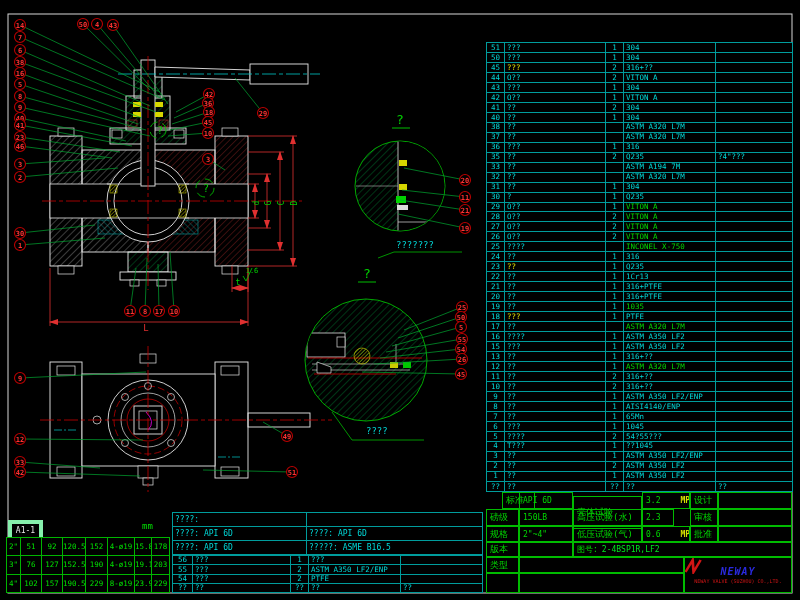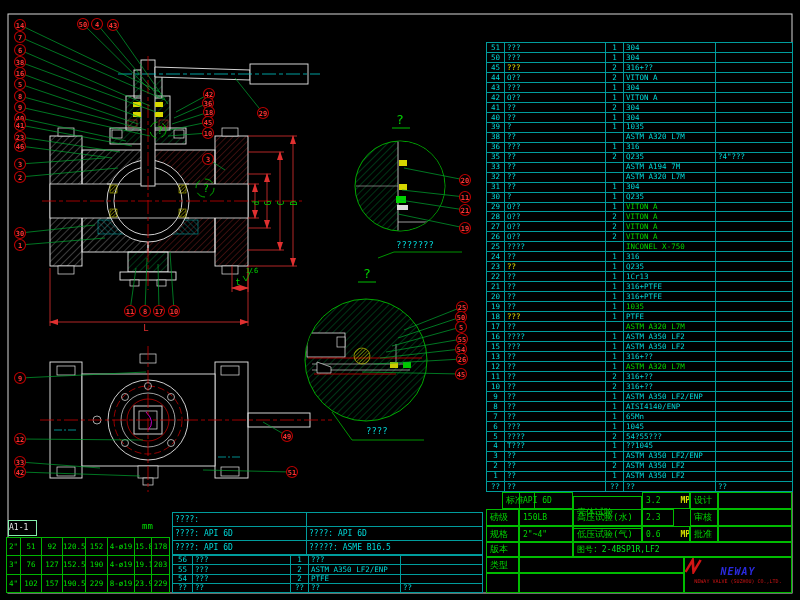--- a/index.html
+++ b/index.html
@@ -12,22 +12,22 @@
   #bom{left:486px;top:42px;width:306px;height:450px;}
   #bom td.no,#bom2 td.no{text-align:center;padding:0;}
   #bom td.qty,#bom2 td.qty{text-align:center;padding:0;}
   td.y{color:#e0e000;} td.g{color:#00d800;}
   #cTbl{position:absolute;left:172px;top:512px;width:310px;height:81px;}
   #notes{left:0;top:0;width:310px;height:43px;position:absolute;}
   #notes td{font-size:8px;height:13px;}
   #bom2{left:0;top:43px;width:310px;height:38px;position:absolute;}
   #dims{left:6px;top:537px;width:163px;height:56px;}
   #dims td{border-color:#00b400;color:#00e000;text-align:center;font-size:7.5px;padding:0;}
-  .a1box{position:absolute;left:8px;top:520px;width:27px;height:14px;border:1px solid #86efac;
-         color:#e8e8e8;font-size:8px;text-align:left;line-height:14px;}
+  .a1box{position:absolute;left:8px;top:520px;width:27px;height:14px;border:4px solid #86efac;
+         color:#e8e8e8;font-size:8px;text-align:center;line-height:14px;}
   .mm{position:absolute;left:142px;top:521px;color:#00e000;font-size:9px;}
   
   #tb{position:absolute;left:486px;top:492px;width:306px;height:101px;}
   .tb-cell{position:absolute;border:1px solid #00bb00;color:#00d800;font-size:8px;
            display:flex;align-items:center;padding-left:3px;box-sizing:border-box;
            overflow:hidden;white-space:nowrap;}
   .tb-cell.cjk{font-size:9px;}
   .mpa{color:#d8e000;margin-left:20px;font-weight:bold;}
   .dwgno{color:#00e820;margin-left:4px;}
   .logo-wrap{position:absolute;left:198px;top:65px;width:108px;height:36px;border:1px solid #00bb00;
@@ -512,28 +512,28 @@
           <td class="rem"></td>
         </tr>
         <tr>
           <td class="no">40</td>
           <td class="name">??</td>
           <td class="qty">1</td>
           <td class="mat">304</td>
           <td class="rem"></td>
         </tr>
         <tr>
-          <td class="no">39</td>
-          <td class="name">?</td>
-          <td class="qty">1</td>
-          <td class="mat">1035</td>
-          <td class="rem"></td>
-        </tr>
-        <tr>
           <td class="no">38</td>
+          <td class="name">??</td>
+          <td class="qty"></td>
+          <td class="mat">ASTM A320 L7M</td>
+          <td class="rem"></td>
+        </tr>
+        <tr>
+          <td class="no">37</td>
           <td class="name">??</td>
           <td class="qty"></td>
           <td class="mat">ASTM A320 L7M</td>
           <td class="rem"></td>
         </tr>
         <tr>
           <td class="no">36</td>
           <td class="name">???</td>
           <td class="qty">1</td>
           <td class="mat">316</td>

